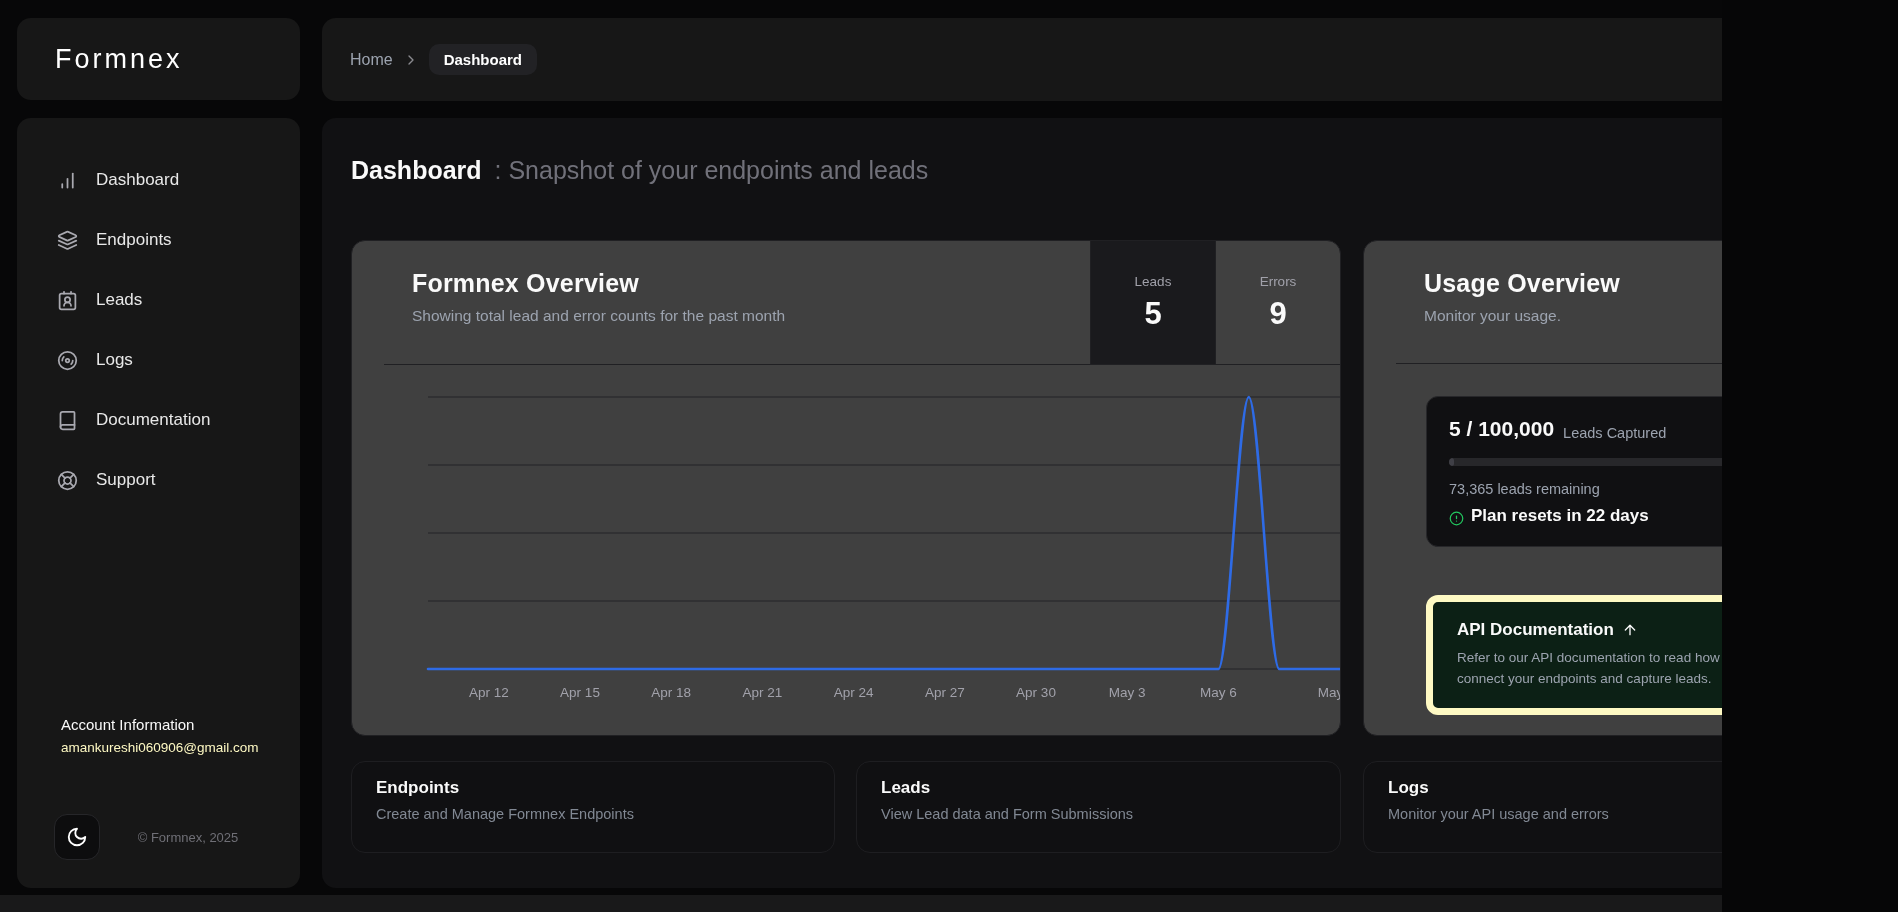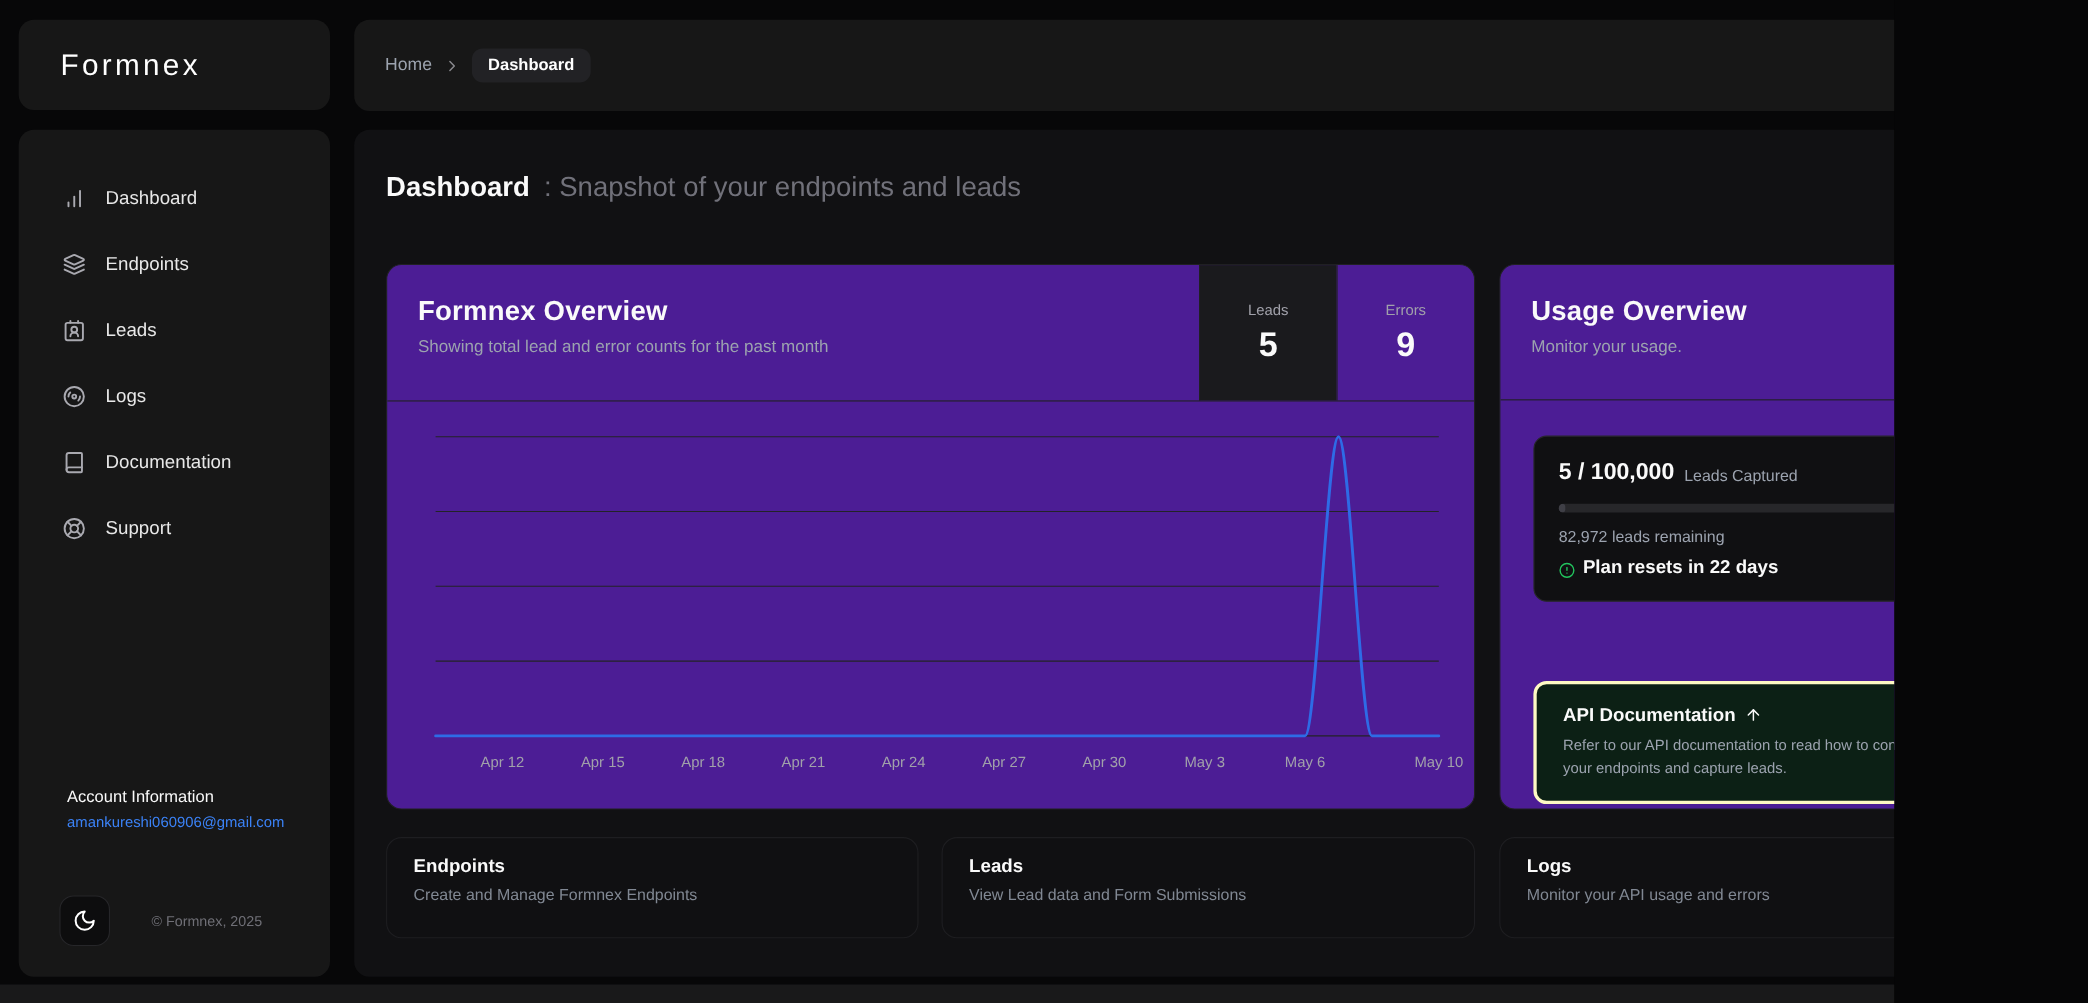--- a/index.html
+++ b/index.html
@@ -17,32 +17,32 @@
   .crumb-chevron{margin:0 10px;display:flex;align-items:center;color:#8a8a8f;}
   .crumb-pill{background:#222225;border-radius:10px;padding:7px 15px;font-size:15px;font-weight:700;color:#fff;cursor:pointer;}
   .topbar-action{margin-left:auto;width:40px;height:40px;display:flex;align-items:center;justify-content:center;cursor:pointer;}
 
   
   .sidebar{position:absolute;left:17px;top:118px;width:283px;height:770px;box-sizing:border-box;padding-top:40px;}
   .nav-item{display:flex;align-items:center;gap:18px;height:44px;margin-bottom:16px;padding-left:40px;font-size:17px;color:#e8e8e8;cursor:pointer;}
   .nav-item svg{color:#a9a9b0;flex:none;}
   .account{position:absolute;left:44px;top:598px;right:10px;}
   .account-heading{font-size:15px;font-weight:400;color:#fafafa;margin-bottom:7px;}
-  .account-email{font-size:13.5px;color:#3b82f6;white-space:nowrap;}
+  .account-email{font-size:13.5px;color:#fef9c3;white-space:nowrap;}
   .sidebar-footer{position:absolute;left:37px;right:24px;bottom:28px;display:flex;align-items:center;}
   .theme-btn{width:46px;height:46px;background:#0d0d0e;border:1px solid #262629;border-radius:13px;display:flex;align-items:center;justify-content:center;cursor:pointer;box-sizing:border-box;}
   .copyright{flex:1;text-align:center;font-size:13px;color:#6f6f76;}
 
   
   .main{position:absolute;left:322px;top:118px;width:1552px;height:770px;background:#111113;border-radius:14px;}
   .page-heading{position:absolute;left:29px;top:38px;font-size:25px;}
   .page-heading .title{font-weight:700;color:#fafafa;}
   .page-heading .subtitle{color:#71717a;font-weight:400;margin-left:6px;}
 
-  .panel{position:absolute;background:#4c1d95;border:1px solid #202023;border-radius:14px;box-sizing:border-box;overflow:hidden;}
+  .panel{position:absolute;background:#404040;border:1px solid #202023;border-radius:14px;box-sizing:border-box;overflow:hidden;padding-left:32px;}
   .overview-panel{left:29px;top:122px;width:990px;height:496px;display:flex;flex-direction:column;}
   .overview-header{display:flex;height:123px;flex:none;border-bottom:1px solid #202023;}
   .overview-header-text{flex:1;padding:28px 0 0 28px;}
   .overview-title{font-size:25px;font-weight:700;letter-spacing:.2px;}
   .overview-subtitle{font-size:15.5px;color:#9ca3af;margin-top:9px;}
   .stat-tab{width:125px;box-sizing:border-box;border-left:1px solid #202023;display:flex;flex-direction:column;align-items:center;justify-content:center;gap:7px;cursor:pointer;}
   .stat-tab.active{background:#1a1a1d;}
   .stat-label{font-size:13.5px;color:#a1a1aa;}
   .stat-value{font-size:31px;font-weight:700;color:#fafafa;}
   .chart-area{position:relative;flex:1;}
@@ -53,21 +53,21 @@
   .usage-box{border:1px solid #27272a;background:#101012;border-radius:12px;padding:20px 22px;}
   .usage-row1{display:flex;align-items:flex-end;}
   .usage-captured{font-size:21px;font-weight:600;color:#fafafa;}
   .usage-captured-label{font-size:14.5px;color:#9ca3af;margin-left:9px;}
   .plan-badge{margin-left:auto;background:#fafafa;color:#09090b;font-size:13px;font-weight:700;border-radius:999px;padding:4px 15px;}
   .progress-track{margin-top:17px;height:8px;border-radius:999px;background:#27272a;overflow:hidden;}
   .progress-fill{height:100%;background:#3f3f46;border-radius:999px;width:0;}
   .usage-remaining{font-size:14.5px;color:#9ca3af;margin-top:15px;}
   .usage-resets{display:flex;align-items:flex-end;gap:7px;font-size:17px;font-weight:600;color:#fafafa;margin-top:9px;}
   .usage-resets svg{color:#22c55e;flex:none;}
-  .api-box{margin-top:72px;border:3px solid #fef9c3;background:#0c2015;border-radius:12px;padding:18px 24px;cursor:pointer;}
+  .api-box{margin-top:48px;border:7px solid #fef9c3;background:#0c2015;border-radius:12px;padding:18px 24px;cursor:pointer;}
   .api-title{display:flex;align-items:center;gap:8px;font-size:17px;font-weight:600;color:#fafafa;}
   .api-desc{font-size:13.5px;color:#9ca3af;line-height:1.55;margin-top:8px;max-width:345px;}
 
   .quick-card{position:absolute;top:643px;height:92px;background:#101012;border:1px solid #1e1e21;border-radius:14px;box-sizing:border-box;padding:16px 24px;cursor:pointer;}
   .quick-title{font-size:17px;font-weight:700;color:#fafafa;}
   .quick-desc{font-size:14.5px;color:#818893;margin-top:8px;}
   .quick-1{left:29px;width:484px;}
   .quick-2{left:534px;width:485px;}
   .quick-3{left:1041px;width:484px;}
 
@@ -230,21 +230,21 @@
       <div class="usage-body">
         <div class="usage-box">
           <div class="usage-row1">
             <span class="usage-captured">5 / 100,000</span>
             <span class="usage-captured-label">Leads Captured</span>
             <span class="plan-badge">free</span>
           </div>
           <div class="progress-track">
             <div class="progress-fill" style="width: 1.5%;"></div>
           </div>
-          <div class="usage-remaining">82,972 leads remaining</div>
+          <div class="usage-remaining">73,365 leads remaining</div>
           <div class="usage-resets">
             <svg width="15" height="15" viewBox="0 0 24 24" fill="none" stroke="currentColor" stroke-width="2" stroke-linecap="round">
                 <circle cx="12" cy="12" r="10"></circle>
                 <line x1="12" y1="8" x2="12" y2="12"></line>
                 <line x1="12" y1="16" x2="12.01" y2="16"></line>
               </svg>
             <span>Plan resets in 22 days</span>
           </div>
         </div>
 

